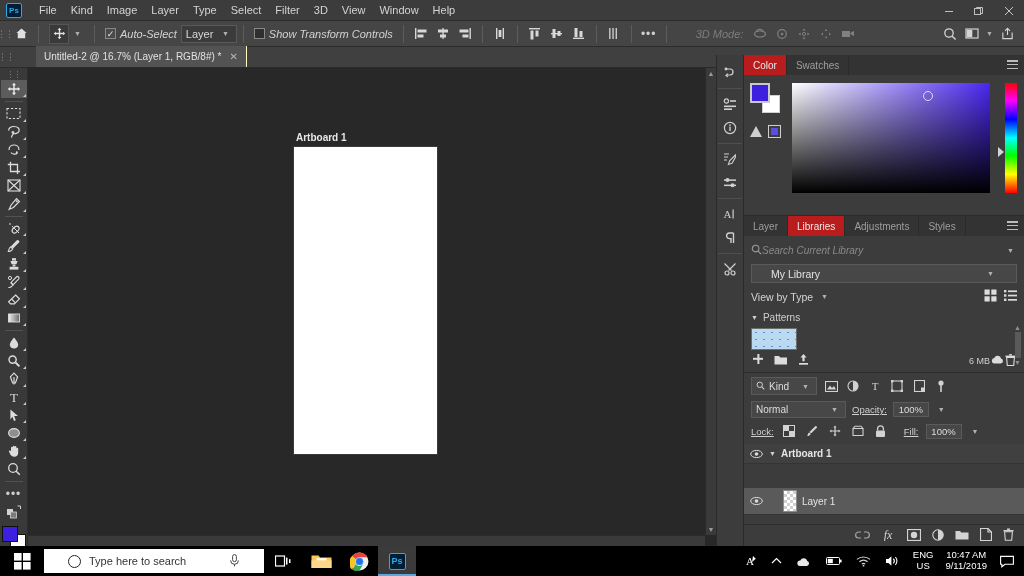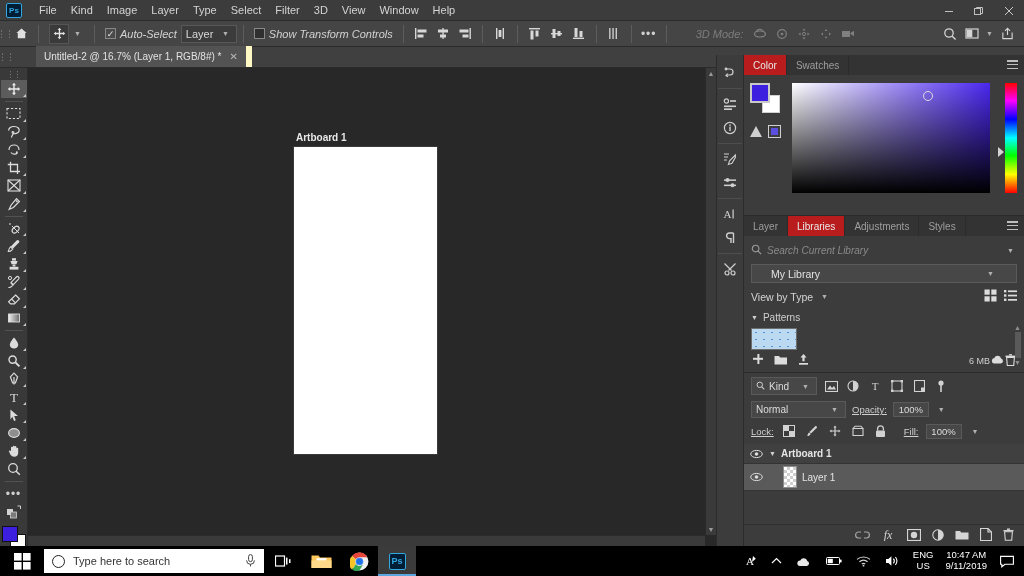--- a/index.html
+++ b/index.html
@@ -56,21 +56,21 @@
   
   .tabbar {
     position:absolute; top:47px; left:0; width:1024px; height:21px;
     background:#404040; border-bottom:1px solid #2b2b2b; display:flex; align-items:flex-end;
   }
   .tab-grip { width:12px; height:21px; color:#8a8a8a; font-size:9px;
               display:flex; align-items:center; justify-content:center; letter-spacing:-1px;}
   .doctab {
     height:21px; background:#535353; display:flex; align-items:center;
     padding:0 8px; gap:8px; font-size:10px; color:#e2e2e2;
-    border-right:6px solid #fef9c3; margin-left:24px;
+    border-right:1px solid #fef9c3; margin-left:24px;
   }
   .doctab .x { color:#b8b8b8; font-size:10px; }
 
   
   .toolbar {
     position:absolute; top:68px; left:0; width:28px; bottom:30px;
     background:#393939; border-right:1px solid #2b2b2b;
     display:flex; flex-direction:column; align-items:center; padding-top:2px;
   }
   .tool {
@@ -161,21 +161,21 @@
   .field-cursor { position:absolute; width:10px; height:10px; border-radius:50%;
                   border:1.5px solid #dcdcdc; }
   .hue-wrap { position:relative; width:20px; height:110px; display:flex; align-items:center; }
   .hue-arrow { width:6px; height:0;
                border-top:5px solid transparent; border-bottom:5px solid transparent;
                border-left:6px solid #d2d2d2; }
   .hue-strip { width:12px; height:110px; margin-left:1px;
     background:linear-gradient(to bottom,#ff0000 0%,#ff00ff 16%,#0000ff 33%,#00ffff 50%,#00ff00 66%,#ffff00 83%,#ff0000 100%);
   }
   .lib-search { margin:5px 7px; height:18px; display:flex; align-items:center;
-                gap:5px; color:#8d8d8d; border-bottom:0; }
+                color:#8d8d8d; border-bottom:0; }
   .lib-search .txt { flex:1; font-style:italic; font-size:10px; color:#8a8a8a; }
   .lib-select { margin:2px 7px 4px 7px; height:19px; background:#474747;
                 border:1px solid #5a5a5a; display:flex; align-items:center;
                 justify-content:space-between; padding:0 19px; font-size:10.5px; color:#e2e2e2; }
   .viewby { display:flex; align-items:center; justify-content:space-between;
             padding:2px 7px 4px 7px; }
   .viewby-left { display:flex; align-items:center; gap:5px; font-size:10.5px; color:#d4d4d4; }
   .viewby-right { display:flex; align-items:center; gap:7px; color:#c9c9c9; }
   .lib-group { padding:4px 7px 0 7px; position:relative; }
   .lib-group-title { font-size:10px; color:#cfcfcf; display:flex; align-items:center; gap:5px; }
@@ -228,21 +228,21 @@
                    gap:11px; padding-right:10px; background:#3c3c3c;
                    border-top:1px solid #2f2f2f; color:#cfcfcf; }
 
   
   .taskbar {
     position:absolute; left:0; bottom:0; width:1024px; height:30px;
     background:#000000; display:flex; align-items:center;
   }
   .start { width:44px; height:30px; display:flex; align-items:center; justify-content:center; }
   .searchbox { width:220px; height:24px; background:#ffffff; display:flex; align-items:center;
-               gap:8px; padding:0 8px; color:#333; font-size:11px; }
+               gap:8px; padding:0 24px; color:#333; font-size:11px; }
   .search-circle { width:13px; height:13px; border:1.6px solid #222; border-radius:50%; }
   .tb-icon { width:38px; height:30px; display:flex; align-items:center; justify-content:center; }
   .tb-icon.activeapp { background:#3b3b3b; box-shadow: inset 0 -2px 0 #5aa7e0; }
   .tray { position:absolute; right:0; display:flex; align-items:center; height:30px;
           gap:0; color:#fff; }
   .tray-item { padding:0 7px; display:flex; align-items:center; justify-content:center;
                font-size:10px; }
   .clock { display:flex; flex-direction:column; align-items:center; line-height:1.15;
            font-size:9.5px; padding:0 6px; color:#fff; }
   .lang { display:flex; flex-direction:column; align-items:center; line-height:1.15;
@@ -938,21 +938,21 @@
         <div class="layer-row group">
           <span class="eye">
             <svg width="13" height="10" viewBox="0 0 13 10">
                 <ellipse cx="6.5" cy="5" rx="5.8" ry="3.6" fill="none" stroke="#dcdcdc" stroke-width="1"></ellipse>
                 <circle cx="6.5" cy="5" r="1.8" fill="#dcdcdc"></circle>
               </svg>
           </span>
           <span style="color:#cfcfcf;font-size:7px;">▼</span>
           <span class="layer-name bold">Artboard 1</span>
         </div>
-        <div class="layer-row sel" style="height:27px;">
+        <div class="layer-row sel" style="height:27px;margin-top:24px;">
           <span class="eye">
             <svg width="13" height="10" viewBox="0 0 13 10">
                 <ellipse cx="6.5" cy="5" rx="5.8" ry="3.6" fill="none" stroke="#dcdcdc" stroke-width="1"></ellipse>
                 <circle cx="6.5" cy="5" r="1.8" fill="#dcdcdc"></circle>
               </svg>
           </span>
           <span class="layer-thumb"></span>
           <span class="layer-name">Layer 1</span>
         </div>
       </div>

